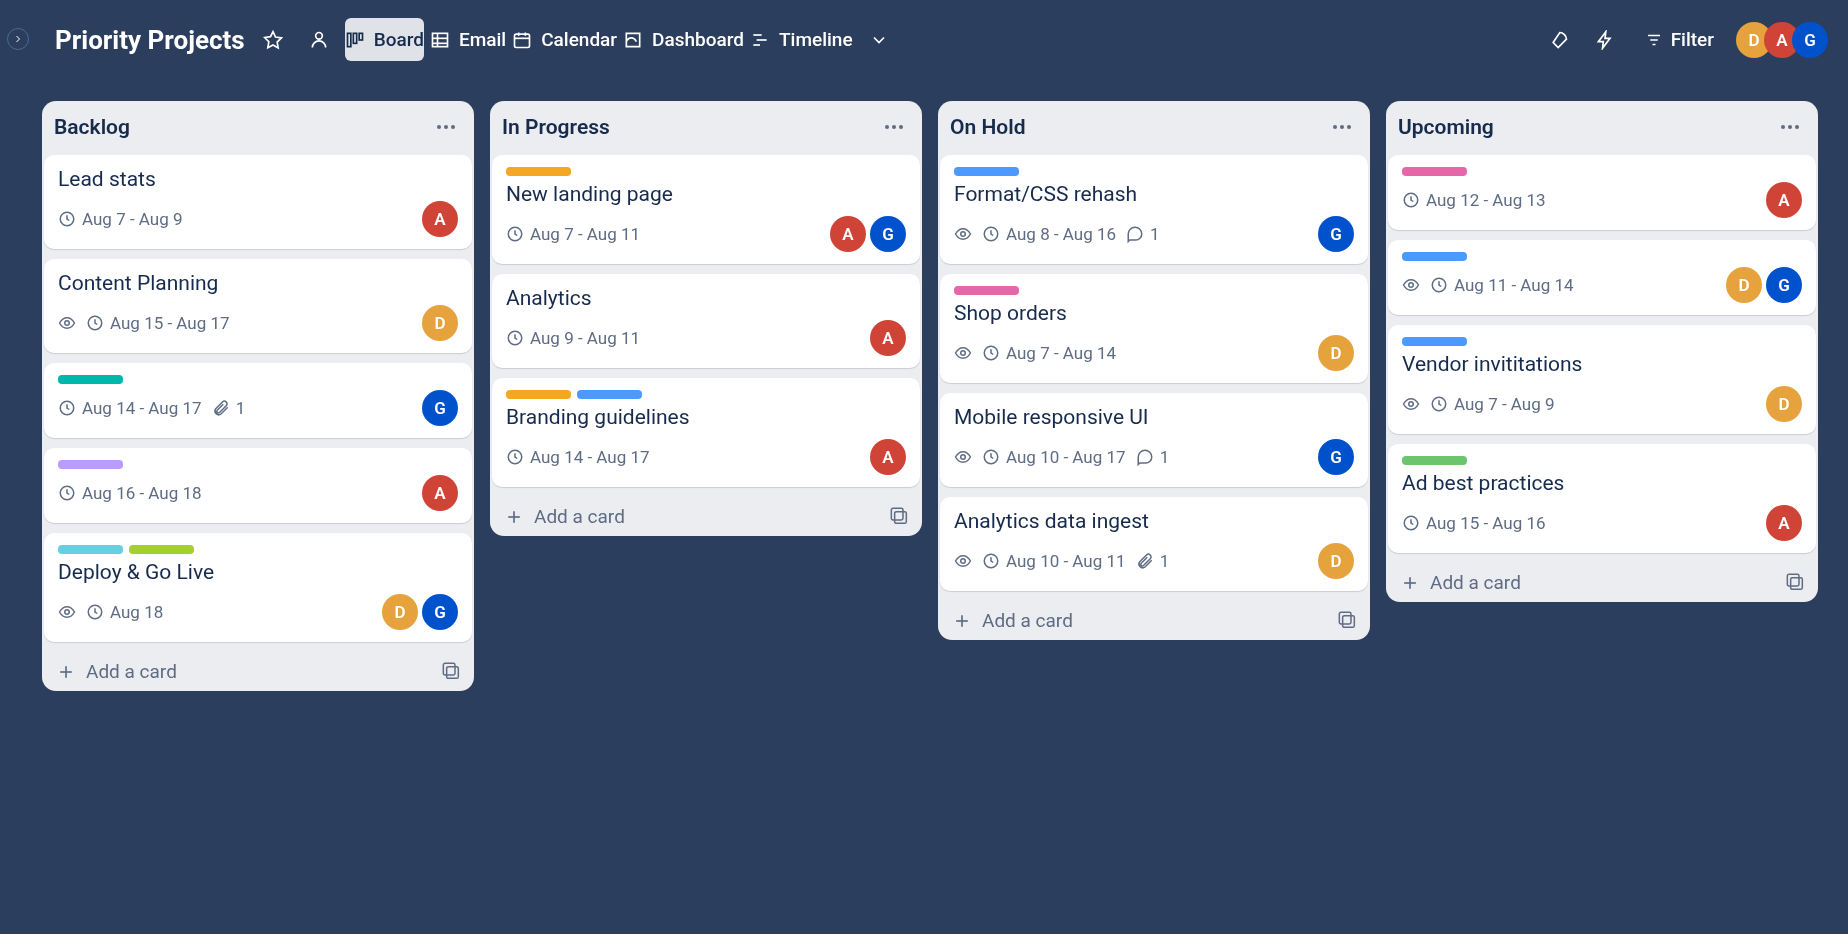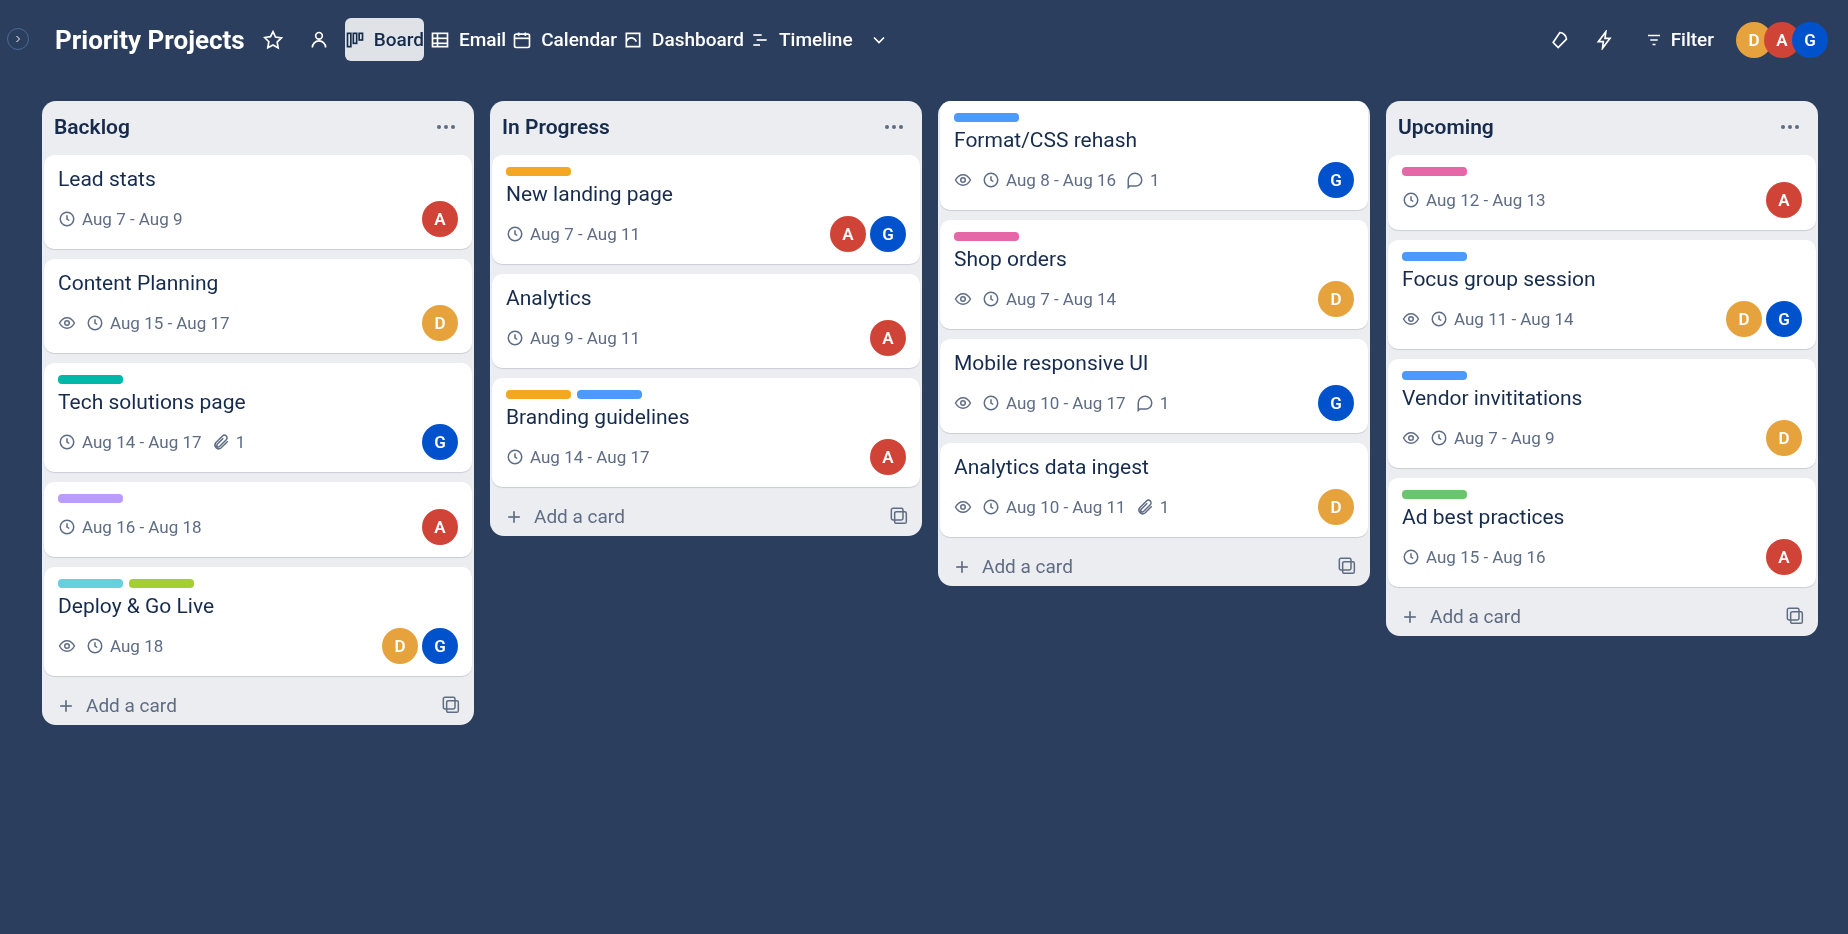--- a/index.html
+++ b/index.html
@@ -189,21 +189,20 @@
             </span>
             <div class="avatars-right">
               <div class="avatar av-D">D</div>
             </div>
           </div>
     </div>
     <div class="card">
       <div class="labels">
             <div class="label l-teal"></div>
           </div>
-      <div class="card-title">Tech solutions page</div>
       <div class="card-foot">
             <span class="meta">
               <svg viewBox="0 0 24 24">
                 <circle cx="12" cy="12" r="9"></circle>
                 <path d="M12 7v5l3 2"></path>
               </svg>
               <span>Aug 14 - Aug 17</span>
             </span>
             <span class="meta">
               <svg viewBox="0 0 24 24">
@@ -350,20 +349,30 @@
           <span>Add a card</span>
         </div>
         <div class="template-btn"><svg viewBox="0 0 24 24">
             <rect x="4" y="4" width="14" height="14" rx="2"></rect>
             <rect x="8" y="8" width="14" height="14" rx="2"></rect>
           </svg></div>
       </div>
 </div>
 
 <div class="col">
+  <div class="col-head">
+        <div class="col-title">On Hold</div>
+        <div class="col-menu">
+          <div class="dots">
+            <span></span>
+            <span></span>
+            <span></span>
+          </div>
+        </div>
+      </div>
   <div class="cards">
     <div class="card">
       <div class="labels">
             <div class="label l-blue"></div>
           </div>
       <div class="card-title">Format/CSS rehash</div>
       <div class="card-foot">
             <span class="meta">
               <svg viewBox="0 0 24 24">
                 <path d="M2 12s4-7 10-7 10 7 10 7-4 7-10 7S2 12 2 12z"></path>
@@ -508,21 +517,20 @@
             </span>
             <div class="avatars-right">
               <div class="avatar av-A">A</div>
             </div>
           </div>
     </div>
     <div class="card">
       <div class="labels">
             <div class="label l-blue"></div>
           </div>
-      <div class="card-title">Focus group session</div>
       <div class="card-foot">
             <span class="meta">
               <svg viewBox="0 0 24 24">
                 <path d="M2 12s4-7 10-7 10 7 10 7-4 7-10 7S2 12 2 12z"></path>
                 <circle cx="12" cy="12" r="3"></circle>
               </svg>
             </span>
             <span class="meta">
               <svg viewBox="0 0 24 24">
                 <circle cx="12" cy="12" r="9"></circle>

